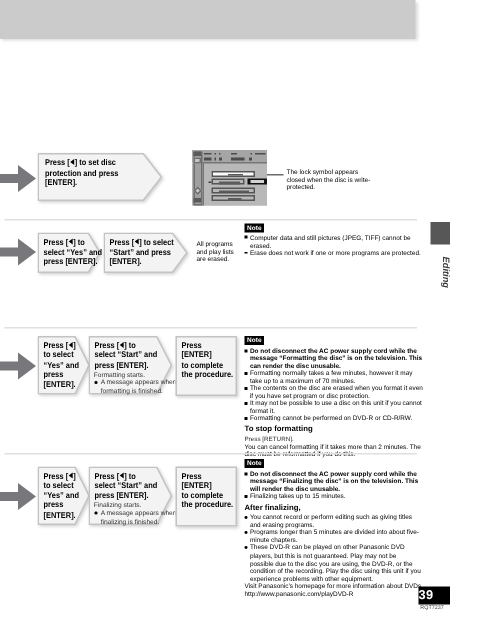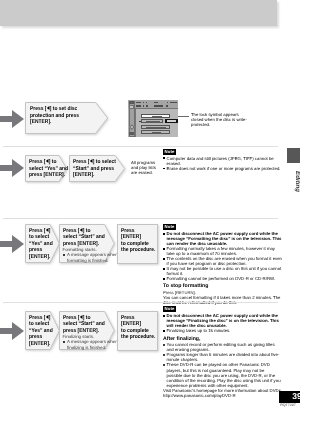--- a/index.html
+++ b/index.html
@@ -29,21 +29,21 @@
   .li.sub > .bul{border-radius:50%;left:0.6px;top:1.8px;width:1.8px;height:1.8px;}
   .li > .bul{position:absolute;left:0;top:1.9px;width:1.9px;height:1.9px;background:#000;}
   .li.rnd > .bul{border-radius:50%;}
   .subHead{font-weight:bold;font-size:5.2px;line-height:6.6px;}
   .tiny{font-size:4.2px;line-height:5.4px;}
   .ltri{display:inline-block;width:0;height:0;border-style:solid;
         border-width:2.2px 3.1px 2.2px 0;border-color:transparent #000 transparent transparent;
         vertical-align:0.1px;margin:0 0.3px 0 0.4px;}
 
   
-  .folio{position:absolute;background:#000;color:#fff;font-weight:bold;text-align:right;}
+  .folio{position:absolute;background:#000;color:#fff;font-weight:bold;text-align:left;}
 </style>
 </head>
 <body>
 
 <div class="topbar"></div>
 
 <div style="position:absolute;left:286px;top:148px;width:14px;height:60px;">
   <div style="position:absolute;left:1px;top:0;width:13px;height:15px;background:#575757;"></div>
   <div style="position:absolute;left:-9px;top:30px;width:40px;font-size:6.2px;font-weight:bold;font-style:italic;
               color:#3a3a3a;transform:rotate(90deg);transform-origin:center;white-space:nowrap;text-align:center;">Editing</div>

